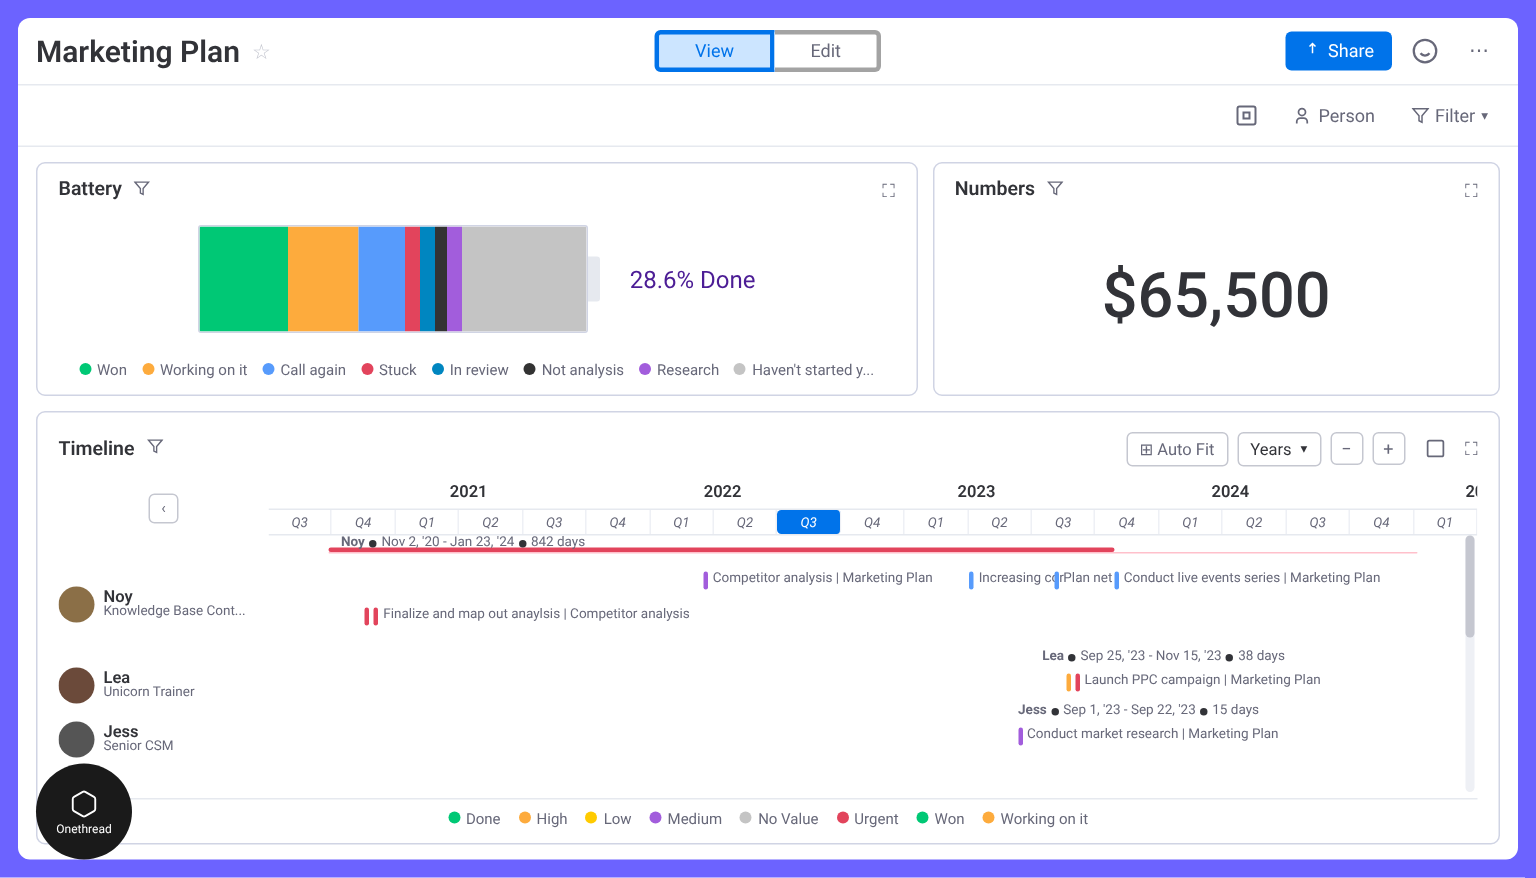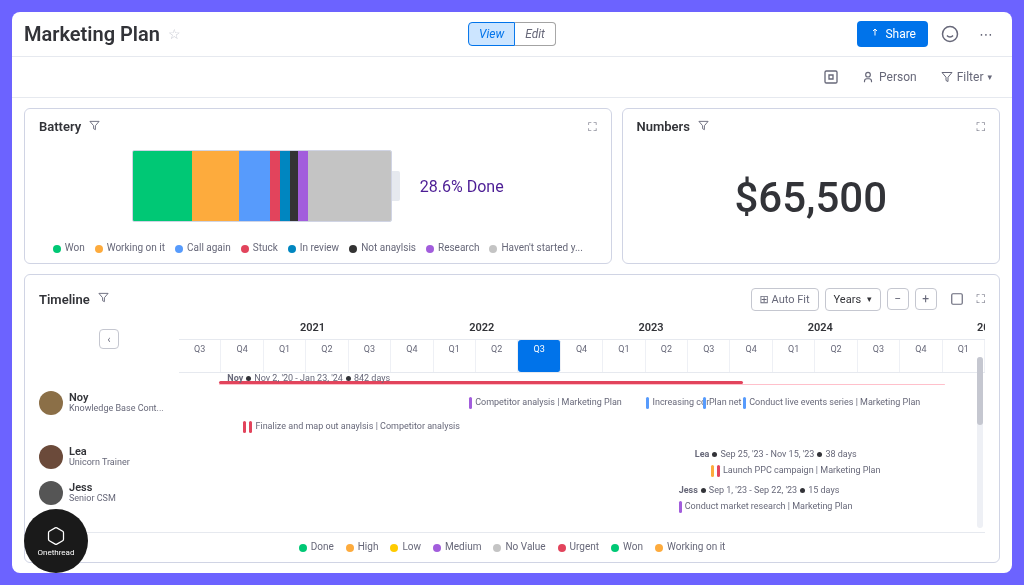--- a/index.html
+++ b/index.html
@@ -2,21 +2,21 @@
 <html><head>
 <meta charset="utf-8">
 <style>
 * { margin:0; padding:0; box-sizing:border-box; font-family:-apple-system,BlinkMacSystemFont,"Segoe UI",Roboto,sans-serif; }
 body { background:#6c63ff; padding:12px; width:1024px; height:585px; overflow:hidden; }
 .app { background:#fff; border-radius:8px; height:100%; display:flex; flex-direction:column; overflow:hidden; }
 .header { display:flex; align-items:center; padding:8px 12px; border-bottom:1px solid #e6e9ef; }
 .title { font-size:20px; font-weight:600; color:#323338; }
 .star { margin-left:8px; color:#c5c7d0; font-size:14px; cursor:pointer; }
 .view-toggle { display:flex; margin-left:auto; margin-right:auto; position:absolute; left:50%; transform:translateX(-50%); }
-.view-btn { padding:4px 10px; font-size:12px; border:1px solid #a3a3a3; background:#fff; cursor:pointer; color:#676879;font-style:italic; }
+.view-btn { padding:4px 24px; font-size:12px; border:3px solid #a3a3a3; background:#fff; cursor:pointer; color:#676879; }
 .view-btn.active { background:#cce5ff; border-color:#0073ea; color:#0073ea; }
 .view-btn:first-child { border-radius:4px 0 0 4px; }
 .view-btn:last-child { border-radius:0 4px 4px 0; border-left:none; }
 .header-right { margin-left:auto; display:flex; align-items:center; gap:8px; }
 .share-btn { background:#0073ea; color:#fff; border:none; padding:6px 12px; border-radius:4px; font-size:12px; cursor:pointer; display:flex; align-items:center; gap:4px; }
 .icon-btn { width:28px; height:28px; border:none; background:none; cursor:pointer; color:#676879; display:flex; align-items:center; justify-content:center; border-radius:4px; }
 .toolbar { display:flex; align-items:center; padding:6px 12px; gap:8px; border-bottom:1px solid #e6e9ef; justify-content:flex-end; }
 .search-box { display:flex; align-items:center; border:1px solid #c5c7d0; border-radius:4px; padding:3px 8px; width:120px; }
 .search-box input { border:none; outline:none; font-size:12px; width:100%; color:#676879; }
 .search-icon { color:#676879; font-size:12px; }
@@ -29,35 +29,35 @@
 .filter-icon { color:#676879; font-size:11px; }
 .battery-panel { flex:1.6; }
 .numbers-panel { flex:1; display:flex; flex-direction:column; }
 .battery-viz { display:flex; align-items:center; gap:20px; justify-content:center; padding:8px 0; }
 .battery-box { display:flex; align-items:center; }
 .battery-body { display:flex; height:72px; width:260px; border:1px solid #d0d4e4; border-radius:2px; overflow:hidden; }
 .battery-seg { height:100%; }
 .battery-cap { width:8px; height:30px; background:#e6e9ef; border-radius:0 2px 2px 0; }
 .battery-pct { font-size:16px; color:#4c1d95; }
 .legend { display:flex; flex-wrap:wrap; gap:10px; margin-top:12px; justify-content:center; }
-.legend-item { display:flex; align-items:flex-end; gap:4px; font-size:10px; color:#676879; }
+.legend-item { display:flex; align-items:flex-start; gap:4px; font-size:10px; color:#676879; }
 .dot { width:8px; height:8px; border-radius:50%; }
 .numbers-val { font-size:42px; font-weight:500; color:#323338; text-align:center; margin:auto; }
 .timeline-panel { border:1px solid #d0d4e4; border-radius:6px; margin:0 12px 10px; padding:10px 14px; flex:1; display:flex; flex-direction:column; overflow:hidden; }
 .timeline-header { display:flex; align-items:center; gap:8px; }
 .timeline-controls { margin-left:auto; display:flex; align-items:center; gap:6px;padding-left:26px; }
 .tl-btn { padding:4px 8px; border:1px solid #c5c7d0; border-radius:4px; background:#fff; font-size:11px; cursor:pointer; color:#676879; }
 .tl-select { padding:4px 8px; border:1px solid #c5c7d0; border-radius:4px; background:#fff; font-size:11px; cursor:pointer; color:#323338; display:flex; align-items:center; gap:6px; }
 .zoom-btn { width:22px; height:22px; border:1px solid #c5c7d0; border-radius:4px; background:#fff; cursor:pointer; color:#676879; font-size:12px; }
 .timeline-body { display:flex; flex:1; overflow:hidden; margin-top:8px; position:relative; }
 .tl-left { width:140px; flex-shrink:0; }
 .tl-right { flex:1; position:relative; overflow:hidden; }
 .tl-years { display:flex; height:18px; font-size:11px; color:#323338; font-weight:600; }
 .tl-year { position:absolute; }
-.tl-quarters { display:flex; height:34px; border-bottom:1px solid #e6e9ef; border-top:1px solid #e6e9ef; position:relative; }
+.tl-quarters { display:flex; height:18px; border-bottom:1px solid #e6e9ef; border-top:1px solid #e6e9ef; position:relative;font-style:italic; }
 .tl-q { flex:1; text-align:center; font-size:9px; color:#676879; border-right:1px solid #eef0f5; line-height:18px; }
 .tl-q.active { background:#0073ea; color:#fff; border-radius:3px; }
 .tl-person { display:flex; align-items:center; gap:6px; padding:4px 0; height:36px; }
 .avatar { width:24px; height:24px; border-radius:50%; background:#999; flex-shrink:0; background-size:cover; }
 .person-name { font-size:11px; font-weight:600; color:#323338; line-height:1.1; }
 .person-role { font-size:9px; color:#676879; line-height:1.1; }
 .tl-grid { position:absolute; inset:0; display:flex; pointer-events:none; }
 .tl-grid-col { flex:1; border-right:1px solid #f0f1f5; }
 .tl-bar { position:absolute; height:3px; border-radius:2px; }
 .tl-task { position:absolute; font-size:9px; color:#676879; display:flex; align-items:flex-start; gap:3px; white-space:nowrap; }
@@ -167,21 +167,21 @@
           <div class="legend-item">
             <span class="dot" style="background:#e2445c"></span>
             <span>Stuck</span>
           </div>
           <div class="legend-item">
             <span class="dot" style="background:#0086c0"></span>
             <span>In review</span>
           </div>
           <div class="legend-item">
             <span class="dot" style="background:#333333"></span>
-            <span>Not anaylsis</span>
+            <span>Not analysis</span>
           </div>
           <div class="legend-item">
             <span class="dot" style="background:#a25ddc"></span>
             <span>Research</span>
           </div>
           <div class="legend-item">
             <span class="dot" style="background:#c4c4c4"></span>
             <span>Haven't started y...</span>
           </div>
         </div>

